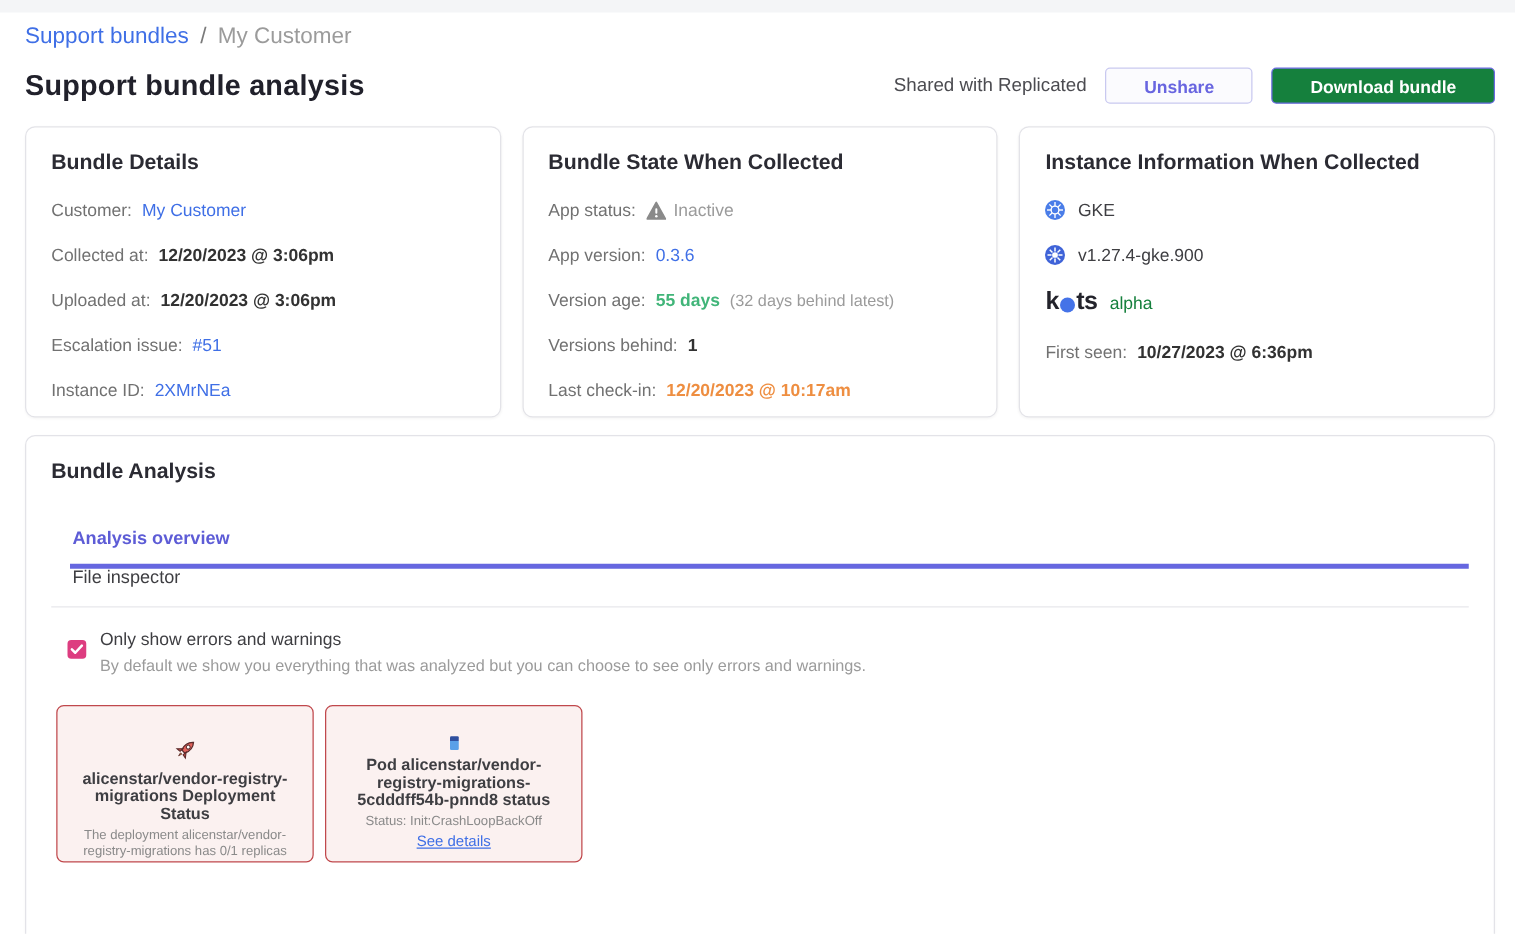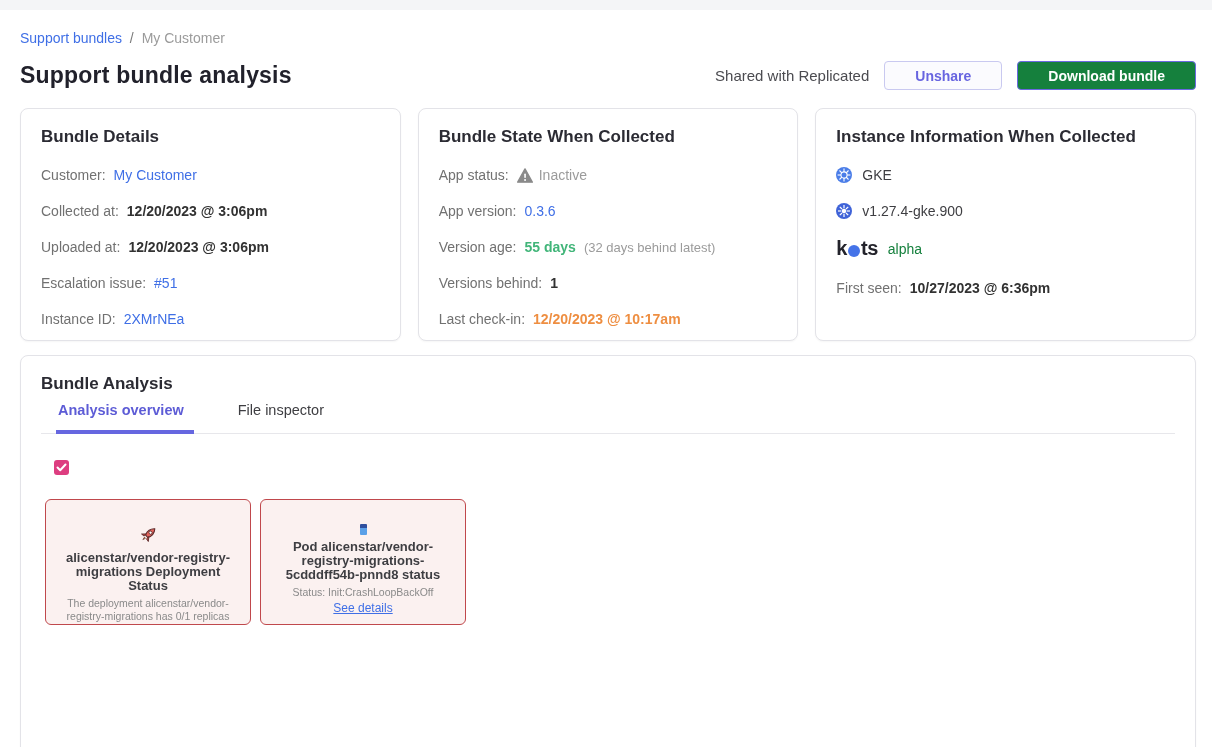--- a/index.html
+++ b/index.html
@@ -2,21 +2,21 @@
 <html><head>
 <meta charset="utf-8">
 <style>
   * { margin:0; padding:0; box-sizing:border-box; }
   html,body { width:1212px; height:747px; overflow:hidden; background:#fff;
     font-family:"Liberation Sans", sans-serif; color:#323232; }
   .topstrip { height:10px; background:#f4f5f7; }
   .page { padding:0 16px 0 20px; }
 
   
-  .breadcrumb { margin-top:20px; font-size:14px; color:#9b9b9b; }
+  .breadcrumb { margin-top:8px; font-size:18px; color:#9b9b9b; }
   .breadcrumb .bc-link { color:#3f6fe6; font-weight:500; cursor:pointer; }
   .bc-sep { margin:0 4px; color:#7a7a7a; }
 
   
   .header-row { margin-top:15px; display:flex; align-items:center; justify-content:space-between; }
   .page-title { font-size:23px; font-weight:700; color:#21212b; letter-spacing:.2px; }
   .header-actions { display:flex; align-items:center; gap:15px; }
   .shared-text { font-size:15px; color:#4b4b50; }
   .btn { font-family:inherit; font-size:14px; font-weight:700; border-radius:4px;
     padding:6px 30px; height:29px; line-height:1; cursor:pointer; }
@@ -41,21 +41,21 @@
   .inst-row { margin-top:20px; font-size:14px; color:#3e3e42; display:flex; align-items:center; }
   .k8s-icon { width:16px; height:16px; margin-right:10px; display:inline-flex; flex:none; }
   .kots-row { margin-top:18px; display:flex; align-items:center; }
   .kots-logo { font-size:20px; font-weight:800; color:#23232b; letter-spacing:-.5px; display:flex; align-items:center; }
   .kots-o { display:inline-block; width:12px; height:12px; border-radius:50%; background:#4573e8; margin:4px 1px 0; }
   .kots-channel { color:#15803d; font-size:14px; font-weight:400; margin-left:10px; letter-spacing:0; }
 
   
   .analysis-card { margin-top:14px; background:#fff; border:1px solid #e3e3e8; border-radius:8px;
     box-shadow:0 1px 2px rgba(0,0,0,.04); padding:18px 20px; height:420px; }
-  .tabs { margin-top:8px; display:flex; gap:42px; border-bottom:1px solid #e7e7eb; padding-left:15px; }
+  .tabs { margin-top:36px; display:flex; border-bottom:1px solid #e7e7eb; padding-left:15px;flex-direction:column; }
   .tab { font-size:14.5px; padding:0 10px 12px 2px; color:#3e3e42; cursor:pointer; border-bottom:4px solid transparent; margin-bottom:-1px; }
   .tab.active { color:#5d5cd6; font-weight:700; border-bottom-color:#6667e0; }
 
   .filter-row { margin-top:17px; margin-left:13px; display:flex; align-items:flex-start; }
   .checkbox { width:15px; height:15px; border-radius:3px; background:#dd3d80; margin-top:9px;
     display:inline-flex; align-items:center; justify-content:center; cursor:pointer; flex:none; }
   .filter-text { margin-left:11px; }
   .filter-label { font-size:14px; color:#3e3e42; }
   .filter-desc { font-size:13px; color:#9b9b9b; margin-top:6px; }
 
@@ -209,20 +209,24 @@
       <div class="tab active">Analysis overview</div>
       <div class="tab">File inspector</div>
     </div>
 
     <div class="filter-row">
       <span class="checkbox">
         <svg width="11" height="9" viewBox="0 0 11 9">
             <polyline points="1.5,4.5 4.2,7.2 9.5,1.5" fill="none" stroke="#fff" stroke-width="2" stroke-linecap="round" stroke-linejoin="round"></polyline>
           </svg>
       </span>
+      <div class="filter-text">
+        <div class="filter-label">Only show errors and warnings</div>
+        <div class="filter-desc">By default we show you everything that was analyzed but you can choose to see only errors and warnings.</div>
+      </div>
     </div>
 
     <div class="issues-row">
 
       <div class="issue-card">
         <div class="issue-icon">
           <svg width="22" height="22" viewBox="0 0 24 24">
               <g transform="rotate(48 12 12)">
                 <path d="M12 2 C15 5 15.8 9.5 14 14 L10 14 C8.2 9.5 9 5 12 2 Z" fill="#e2635c" stroke="#5a2a2a" stroke-width="1.1"></path>
                 <circle cx="12" cy="8.2" r="1.7" fill="#fff" stroke="#5a2a2a" stroke-width="0.9"></circle>

